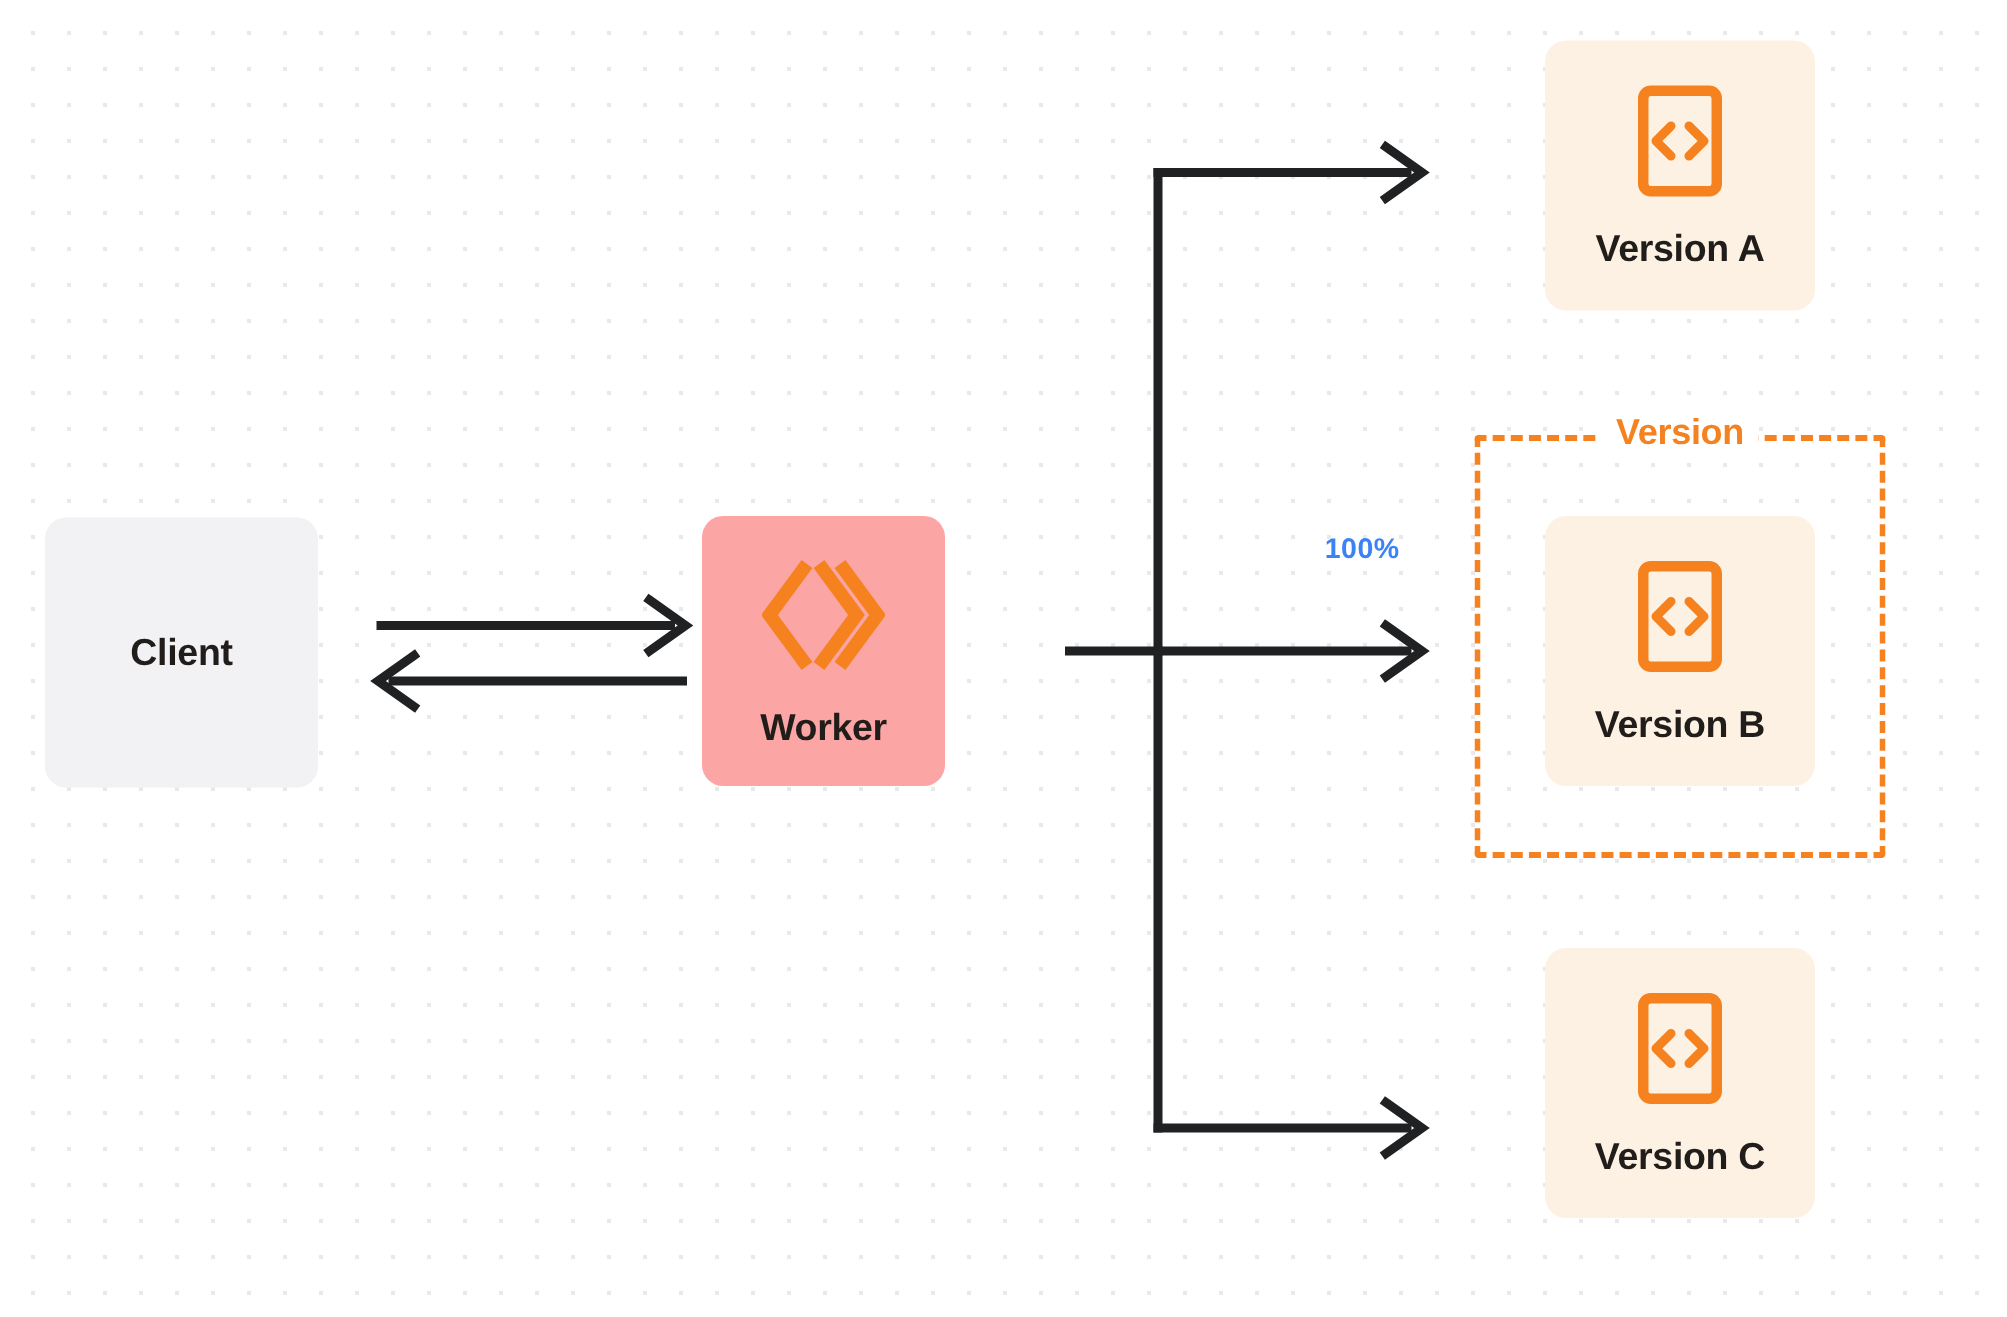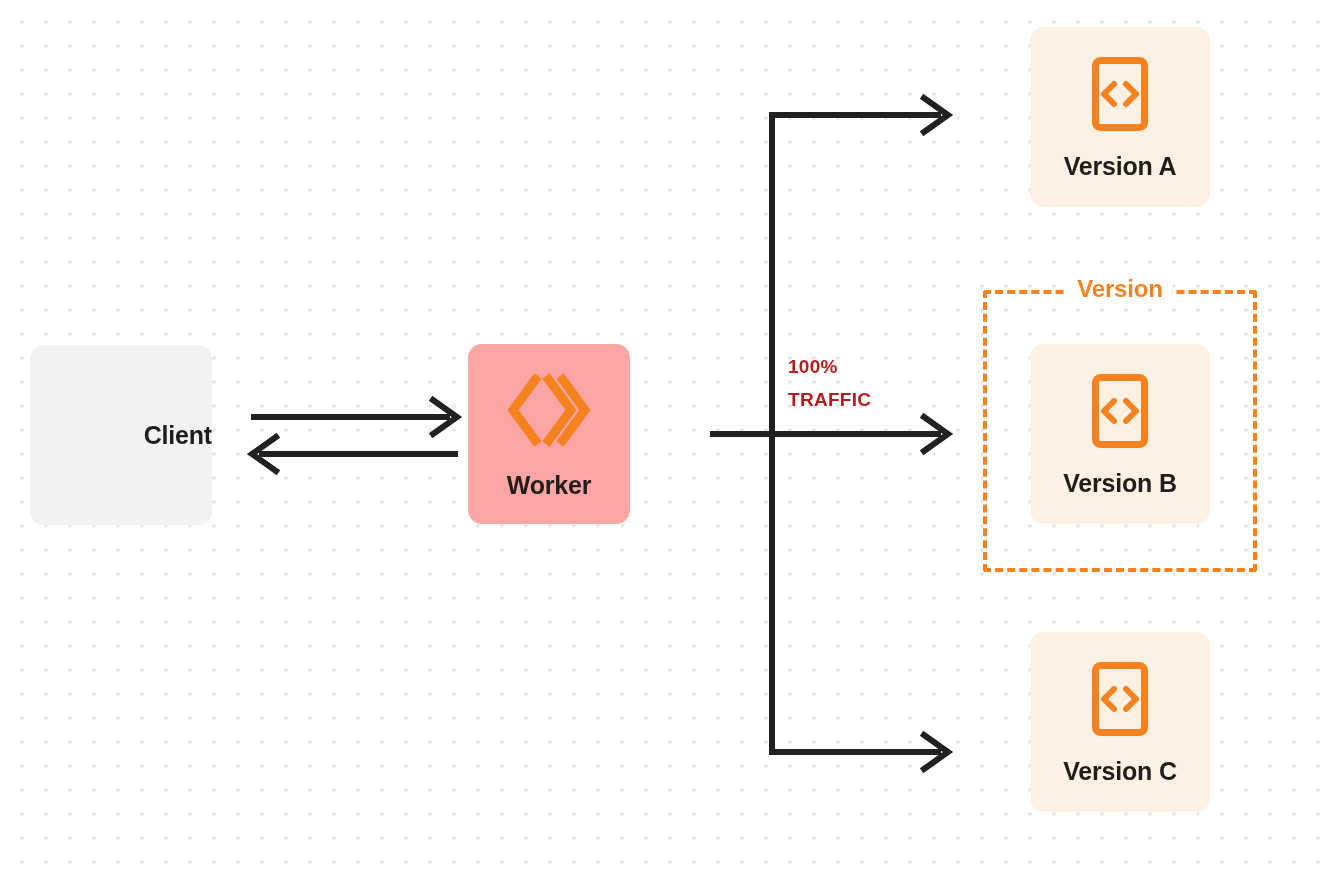--- a/index.html
+++ b/index.html
@@ -53,21 +53,20 @@
     white-space: nowrap;
   }
 
   
   #node-client {
     left: 30px;
     top: 345px;
     width: 182px;
     height: 180px;
     background: #f2f2f4;
-    align-items: flex-end;
   }
 
   
   #node-worker {
     left: 468px;
     top: 344px;
     width: 162px;
     height: 180px;
     background: #fca5a5;
   }
@@ -111,24 +110,24 @@
     white-space: nowrap;
     letter-spacing: -0.2px;
   }
 
   
   #traffic-label {
     position: absolute;
     left: 788px;
     top: 350px;
     width: 145px;
-    text-align: left;
+    text-align: right;
     font-size: 19px;
     font-weight: 700;
-    color: #b91c1c;
+    color: #3b82f6;
     line-height: 1.75;
     letter-spacing: 0.3px;
   }
   #traffic-label .traffic-pct { display: block; }
   #traffic-label .traffic-word { display: block; }
 
   .icon-wrap {
     display: flex;
     align-items: center;
     justify-content: center;
@@ -222,16 +221,15 @@
         <rect x="4.5" y="4.5" width="49" height="67" rx="5" ry="5" fill="none" stroke="#f6821f" stroke-width="7"></rect>
         <polyline points="23,28 13,38 23,48" fill="none" stroke="#f6821f" stroke-width="6" stroke-linecap="round" stroke-linejoin="round"></polyline>
         <polyline points="35,28 45,38 35,48" fill="none" stroke="#f6821f" stroke-width="6" stroke-linecap="round" stroke-linejoin="round"></polyline>
       </svg>
     </span>
     <span class="node-label">Version C</span>
   </div>
 
   <div id="traffic-label">
     <span class="traffic-pct">100%</span>
-    <span class="traffic-word">TRAFFIC</span>
   </div>
 
 </div>
 
 </body></html>

